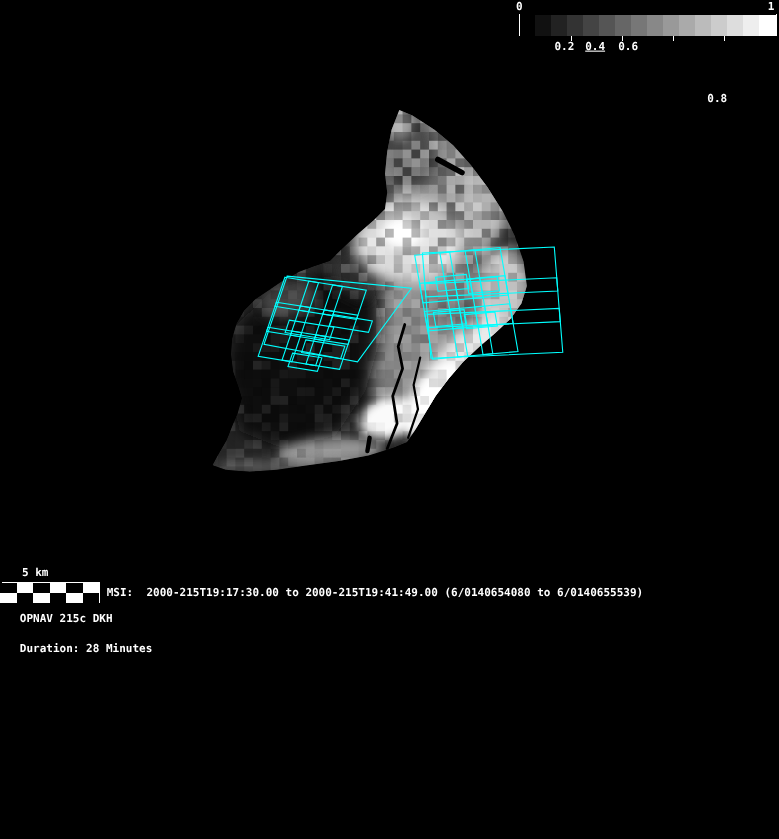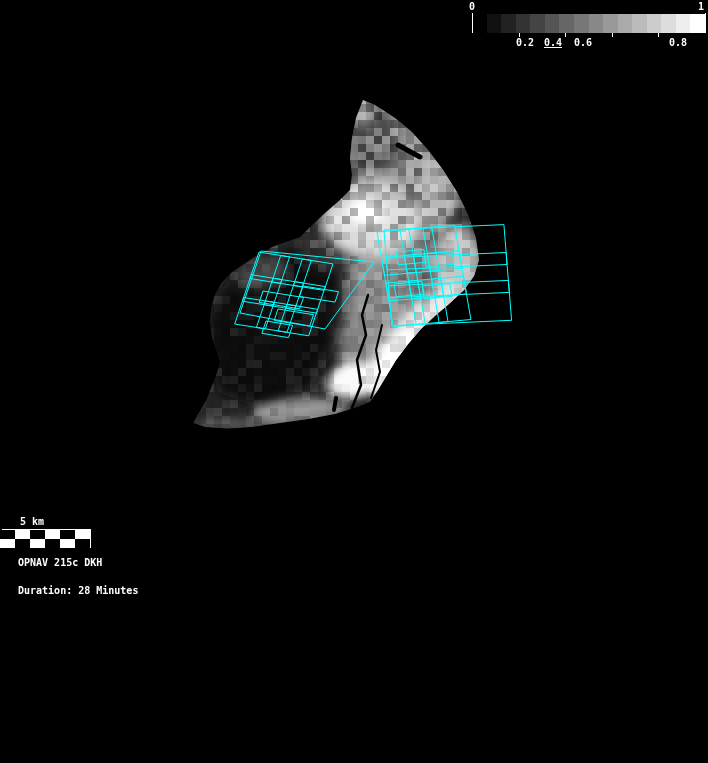--- a/index.html
+++ b/index.html
@@ -3,22 +3,22 @@
 <meta charset="utf-8">
 <style>
   html,body{margin:0;padding:0;background:#000;}
   .stage{position:relative;width:708px;height:763px;background:#000;overflow:hidden;
          font-family:"DejaVu Sans Mono",monospace;}
   #scene{position:absolute;left:0;top:0;}
   .t{position:absolute;color:#fff;font:bold 10px/11px "DejaVu Sans Mono",monospace;
      white-space:pre;letter-spacing:0;}
   .cb0{left:462px;top:1px;width:20px;text-align:center;}
   .cb1{left:691px;top:1px;width:20px;text-align:center;}
-  .tick{top:37px;width:30px;text-align:right;}
-  .tick0{left:504px;} .tick1{left:532px;text-decoration:underline;} .tick2{left:562px;} .tick3{left:657px;}
+  .tick{top:37px;width:30px;text-align:left;}
+  .tick0{left:504px;} .tick1{left:532px;text-decoration:underline;} .tick2{left:562px;} .tick3{left:643px;margin-top:48px;}
   .sblabel{left:20px;top:516px;width:50px;}
   .status{left:97px;top:534px;}
   .cap{left:18px;}
   .cap1{top:557px;} .cap2{top:571px;} .cap3{top:585px;}
 </style>
 </head>
 <body>
 
 <div class="stage">
   <svg id="scene" width="708" height="763" viewBox="0 0 708 763">
@@ -1436,15 +1436,16 @@
     </svg>
 
   <span class="t cb0">0</span>
   <span class="t cb1">1</span>
   <span class="t tick tick0">0.2</span>
   <span class="t tick tick1">0.4</span>
   <span class="t tick tick2">0.6</span>
   <span class="t tick tick3">0.8</span>
 
   <span class="t sblabel">5 km</span>
+  <span class="t status">MSI:  2000-215T19:17:30.00 to 2000-215T19:41:49.00 (6/0140654080 to 6/0140655539)</span>
   <span class="t cap cap1">OPNAV 215c DKH</span>
   <span class="t cap cap3">Duration: 28 Minutes</span>
 </div>
 
 </body></html>

